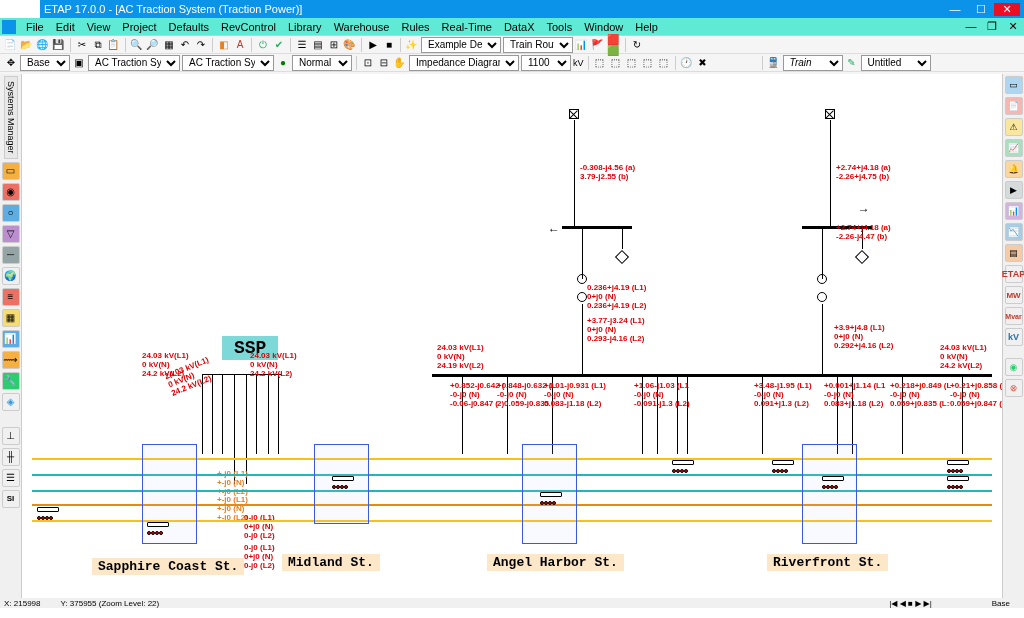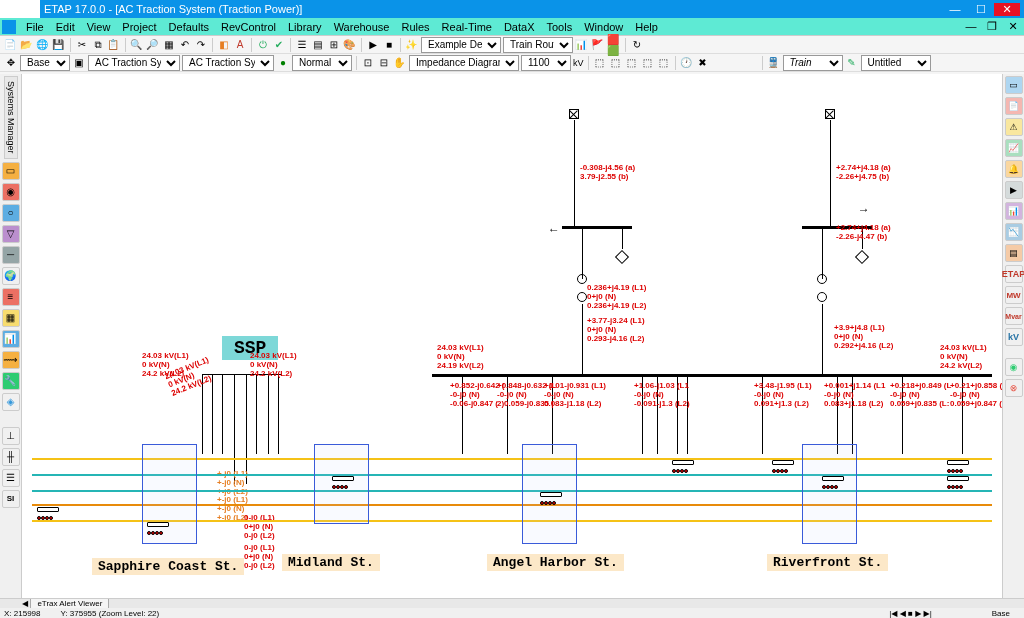--- a/index.html
+++ b/index.html
@@ -413,24 +413,20 @@
     <div class="train" style="left:925px; top:402px;"><div class="train-body"></div><span class="wheel"></span><span class="wheel"></span><span class="wheel"></span><span class="wheel"></span></div>
 
     <div class="station-label" style="left:70px; top:484px;">Sapphire Coast St.</div>
     <div class="station-label" style="left:260px; top:480px;">Midland St.</div>
     <div class="station-label" style="left:465px; top:480px;">Angel Harbor St.</div>
     <div class="station-label" style="left:745px; top:480px;">Riverfront St.</div>
   </div>
 </div>
 
 <div class="statusbar">
-  <div class="tab-strip">
-    <span>◀</span>
-    <span class="tab">eTrax Alert Viewer</span>
-  </div>
   <div class="status-row">
     <span>X: 215998</span>
     <span>Y: 375955 (Zoom Level: 22)</span>
     <span class="spacer"></span>
     <span>|◀ ◀ ■ ▶ ▶|</span>
     <span style="margin-left:40px; margin-right:10px;">Base</span>
   </div>
 </div>
 
 </body></html>

